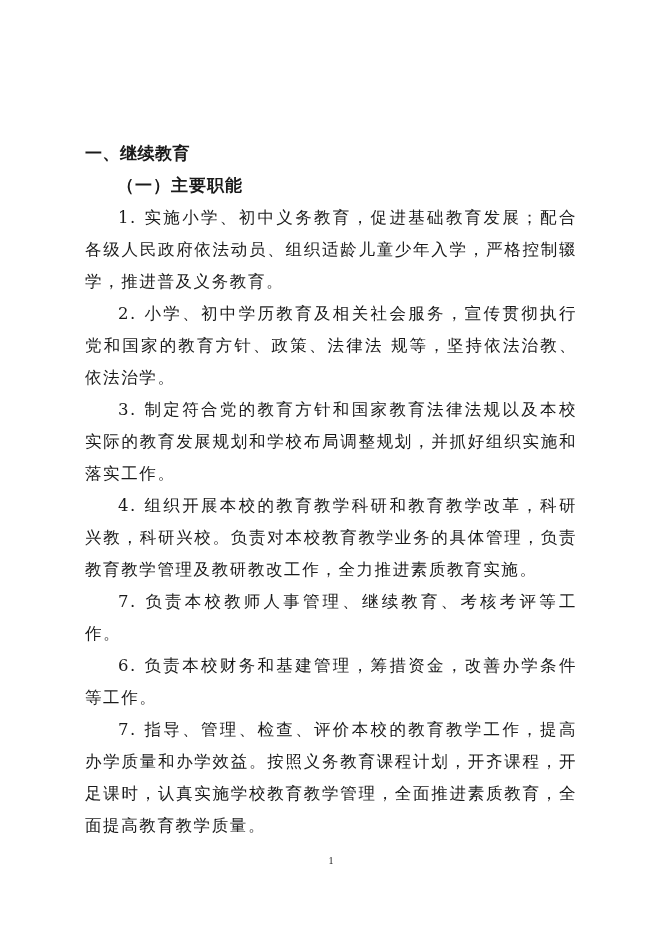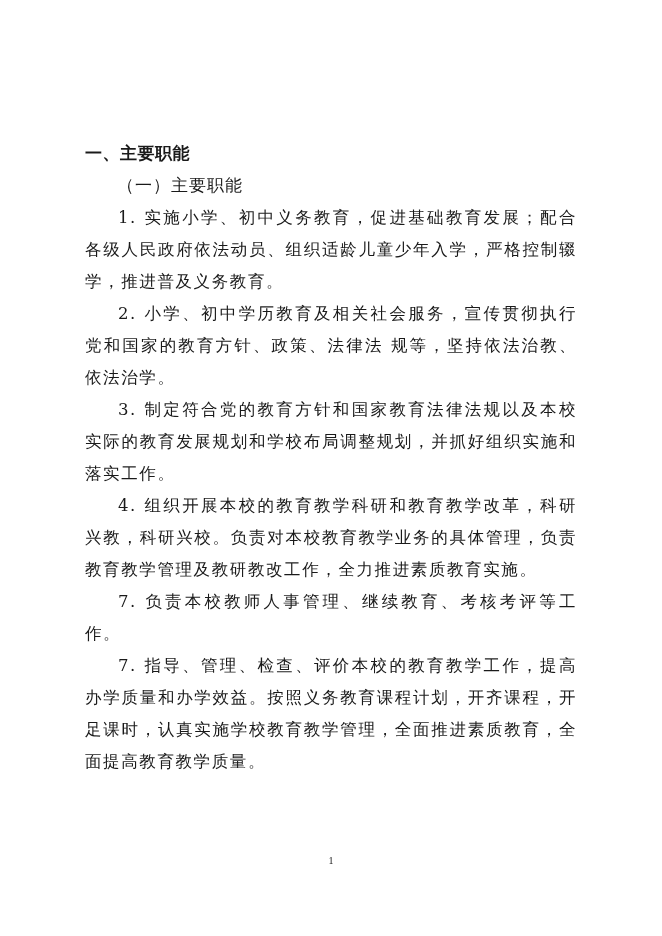--- a/index.html
+++ b/index.html
@@ -2,35 +2,36 @@
 <html><head>
 <meta charset="utf-8">
 <style>
   html, body { margin: 0; padding: 0; background: #ffffff; }
   body { width: 662px; height: 936px; position: relative; overflow: hidden;
          font-family: "DejaVu Serif", "Liberation Serif", serif; color: #1a1a1a; }
   .page { position: absolute; left: 0; top: 0; width: 662px; height: 936px; background: #fff; }
   .content { position: absolute; left: 85px; top: 138px; width: 492px; }
   .h1 { font-family: "DejaVu Sans", "Liberation Sans", sans-serif; font-size: 17px; font-weight: bold;
         line-height: 30px; height: 32px; letter-spacing: 0.5px; }
-  .h2 { font-family: "DejaVu Sans", "Liberation Sans", sans-serif; font-size: 17px; font-weight: normal;
+  .h2 { font-family: "DejaVu Sans", "Liberation Sans", sans-serif; font-size: 17px; font-weight: bold;
         line-height: 30px; height: 32px; padding-left: 32px; letter-spacing: 1px; }
   .para { font-size: 16.5px; line-height: 32px; text-indent: 33px; text-align: justify;
           text-align-last: left; letter-spacing: 1.6px; margin: 0; }
   .pagenum { position: absolute; left: 0; width: 662px; top: 855px; text-align: center;
              font-size: 10px; font-family: "Liberation Serif", serif; }
 </style>
 </head>
 <body>
 
 <div class="page">
   <div class="content">
-    <div class="h1">一、主要职能</div>
+    <div class="h1">一、继续教育</div>
     <div class="h2">（一）主要职能</div>
     <p class="para">1. 实施小学、初中义务教育，促进基础教育发展；配合各级人民政府依法动员、组织适龄儿童少年入学，严格控制辍学，推进普及义务教育。</p>
     <p class="para">2. 小学、初中学历教育及相关社会服务，宣传贯彻执行党和国家的教育方针、政策、法律法 规等，坚持依法治教、依法治学。</p>
     <p class="para">3. 制定符合党的教育方针和国家教育法律法规以及本校实际的教育发展规划和学校布局调整规划，并抓好组织实施和落实工作。</p>
     <p class="para">4. 组织开展本校的教育教学科研和教育教学改革，科研兴教，科研兴校。负责对本校教育教学业务的具体管理，负责教育教学管理及教研教改工作，全力推进素质教育实施。</p>
     <p class="para">7. 负责本校教师人事管理、继续教育、考核考评等工作。</p>
+    <p class="para">6. 负责本校财务和基建管理，筹措资金，改善办学条件等工作。</p>
     <p class="para">7. 指导、管理、检查、评价本校的教育教学工作，提高办学质量和办学效益。按照义务教育课程计划，开齐课程，开足课时，认真实施学校教育教学管理，全面推进素质教育，全面提高教育教学质量。</p>
   </div>
   <div class="pagenum">1</div>
 </div>
 
 </body></html>

